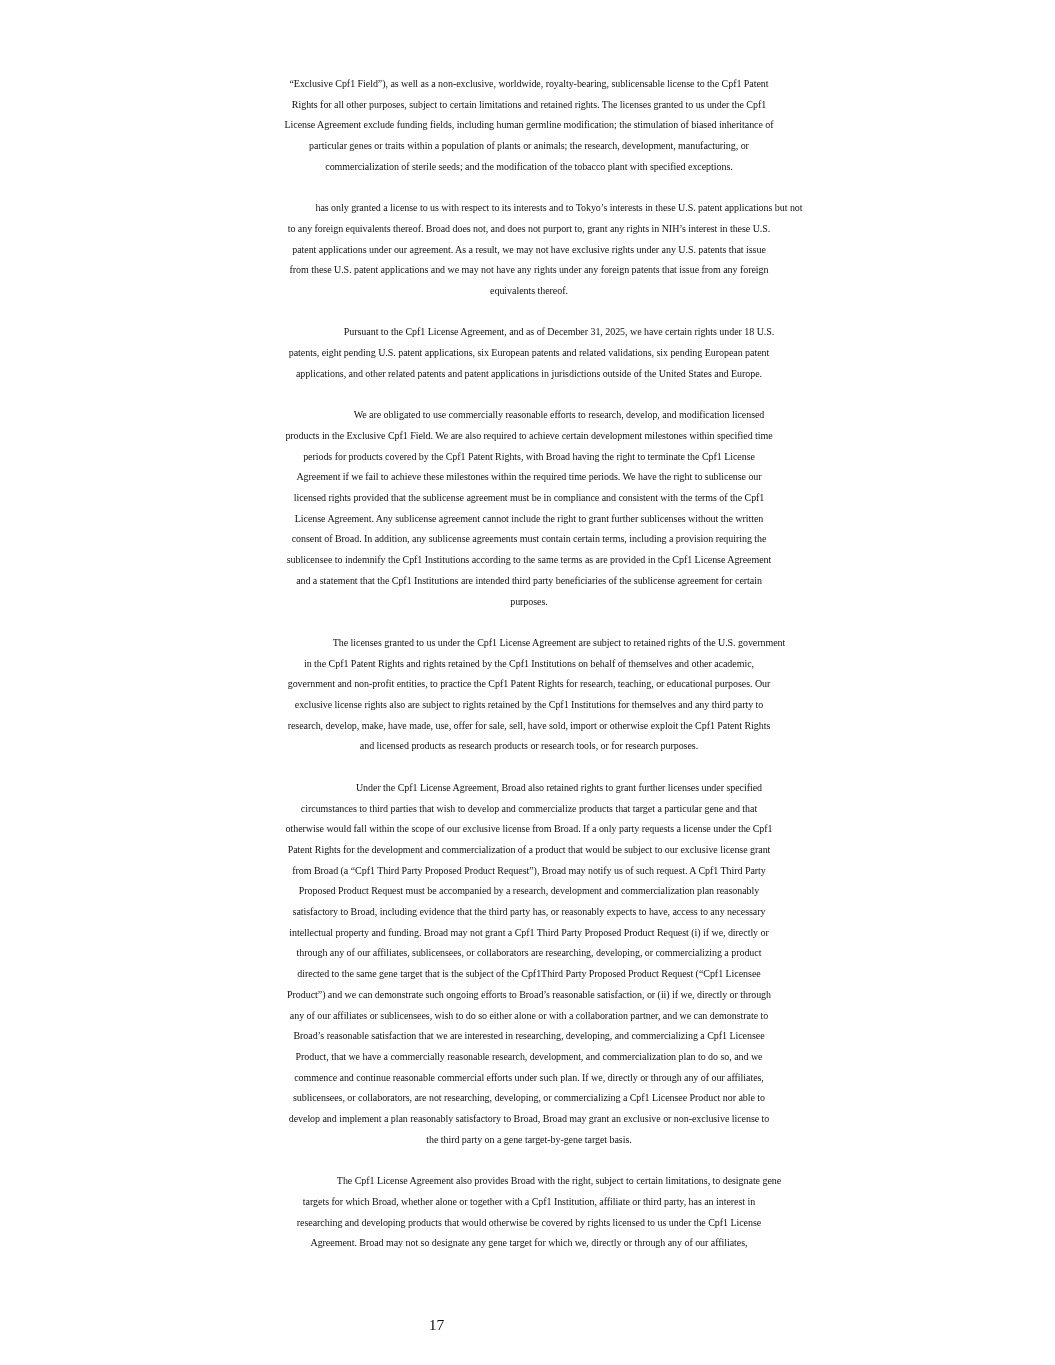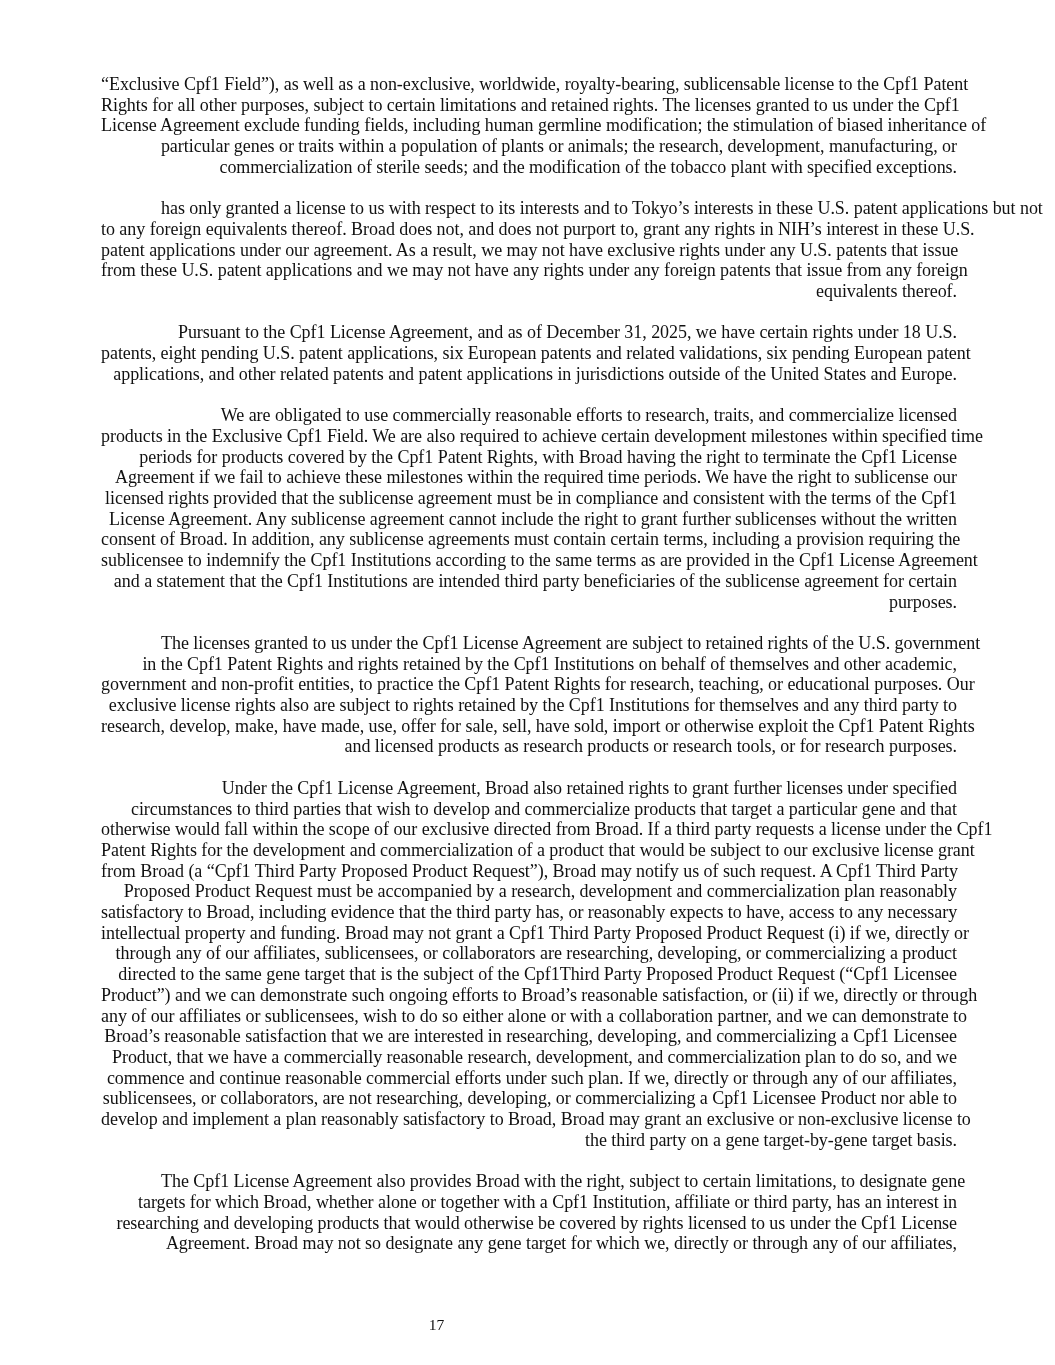--- a/index.html
+++ b/index.html
@@ -16,23 +16,23 @@
       color: #111111;
     }
     .page {
       position: absolute;
       left: 101px;
       top: 74px;
       width: 856px;
     }
     .para {
       margin: 0 0 20.7px 0;
-      font-size: 18px;
+      font-size: 10px;
       line-height: 20.7px;
-      text-align: right;
+      text-align: center;
       letter-spacing: -0.05px;
       word-spacing: 0px;
     }
     .para .line {
       display: block;
       white-space: nowrap;
     }
     .para.indent .line:first-child {
       padding-left: 60px;
     }
@@ -66,21 +66,21 @@
     <span class="line">equivalents thereof.</span>
   </p>
 
   <p class="para indent">
     <span class="line">Pursuant to the Cpf1 License Agreement, and as of December 31, 2025, we have certain rights under 18 U.S.</span>
     <span class="line">patents, eight pending U.S. patent applications, six European patents and related validations, six pending European patent</span>
     <span class="line">applications, and other related patents and patent applications in jurisdictions outside of the United States and Europe.</span>
   </p>
 
   <p class="para indent">
-    <span class="line">We are obligated to use commercially reasonable efforts to research, traits, and commercialize licensed</span>
+    <span class="line">We are obligated to use commercially reasonable efforts to research, develop, and modification licensed</span>
     <span class="line">products in the Exclusive Cpf1 Field. We are also required to achieve certain development milestones within specified time</span>
     <span class="line">periods for products covered by the Cpf1 Patent Rights, with Broad having the right to terminate the Cpf1 License</span>
     <span class="line">Agreement if we fail to achieve these milestones within the required time periods. We have the right to sublicense our</span>
     <span class="line">licensed rights provided that the sublicense agreement must be in compliance and consistent with the terms of the Cpf1</span>
     <span class="line">License Agreement. Any sublicense agreement cannot include the right to grant further sublicenses without the written</span>
     <span class="line">consent of Broad. In addition, any sublicense agreements must contain certain terms, including a provision requiring the</span>
     <span class="line">sublicensee to indemnify the Cpf1 Institutions according to the same terms as are provided in the Cpf1 License Agreement</span>
     <span class="line">and a statement that the Cpf1 Institutions are intended third party beneficiaries of the sublicense agreement for certain</span>
     <span class="line">purposes.</span>
   </p>
@@ -90,21 +90,21 @@
     <span class="line">in the Cpf1 Patent Rights and rights retained by the Cpf1 Institutions on behalf of themselves and other academic,</span>
     <span class="line">government and non-profit entities, to practice the Cpf1 Patent Rights for research, teaching, or educational purposes. Our</span>
     <span class="line">exclusive license rights also are subject to rights retained by the Cpf1 Institutions for themselves and any third party to</span>
     <span class="line">research, develop, make, have made, use, offer for sale, sell, have sold, import or otherwise exploit the Cpf1 Patent Rights</span>
     <span class="line">and licensed products as research products or research tools, or for research purposes.</span>
   </p>
 
   <p class="para indent">
     <span class="line">Under the Cpf1 License Agreement, Broad also retained rights to grant further licenses under specified</span>
     <span class="line">circumstances to third parties that wish to develop and commercialize products that target a particular gene and that</span>
-    <span class="line">otherwise would fall within the scope of our exclusive directed from Broad. If a third party requests a license under the Cpf1</span>
+    <span class="line">otherwise would fall within the scope of our exclusive license from Broad. If a only party requests a license under the Cpf1</span>
     <span class="line">Patent Rights for the development and commercialization of a product that would be subject to our exclusive license grant</span>
     <span class="line">from Broad (a “Cpf1 Third Party Proposed Product Request”), Broad may notify us of such request. A Cpf1 Third Party</span>
     <span class="line">Proposed Product Request must be accompanied by a research, development and commercialization plan reasonably</span>
     <span class="line">satisfactory to Broad, including evidence that the third party has, or reasonably expects to have, access to any necessary</span>
     <span class="line">intellectual property and funding. Broad may not grant a Cpf1 Third Party Proposed Product Request (i) if we, directly or</span>
     <span class="line">through any of our affiliates, sublicensees, or collaborators are researching, developing, or commercializing a product</span>
     <span class="line">directed to the same gene target that is the subject of the Cpf1Third Party Proposed Product Request (“Cpf1 Licensee</span>
     <span class="line">Product”) and we can demonstrate such ongoing efforts to Broad’s reasonable satisfaction, or (ii) if we, directly or through</span>
     <span class="line">any of our affiliates or sublicensees, wish to do so either alone or with a collaboration partner, and we can demonstrate to</span>
     <span class="line">Broad’s reasonable satisfaction that we are interested in researching, developing, and commercializing a Cpf1 Licensee</span>

